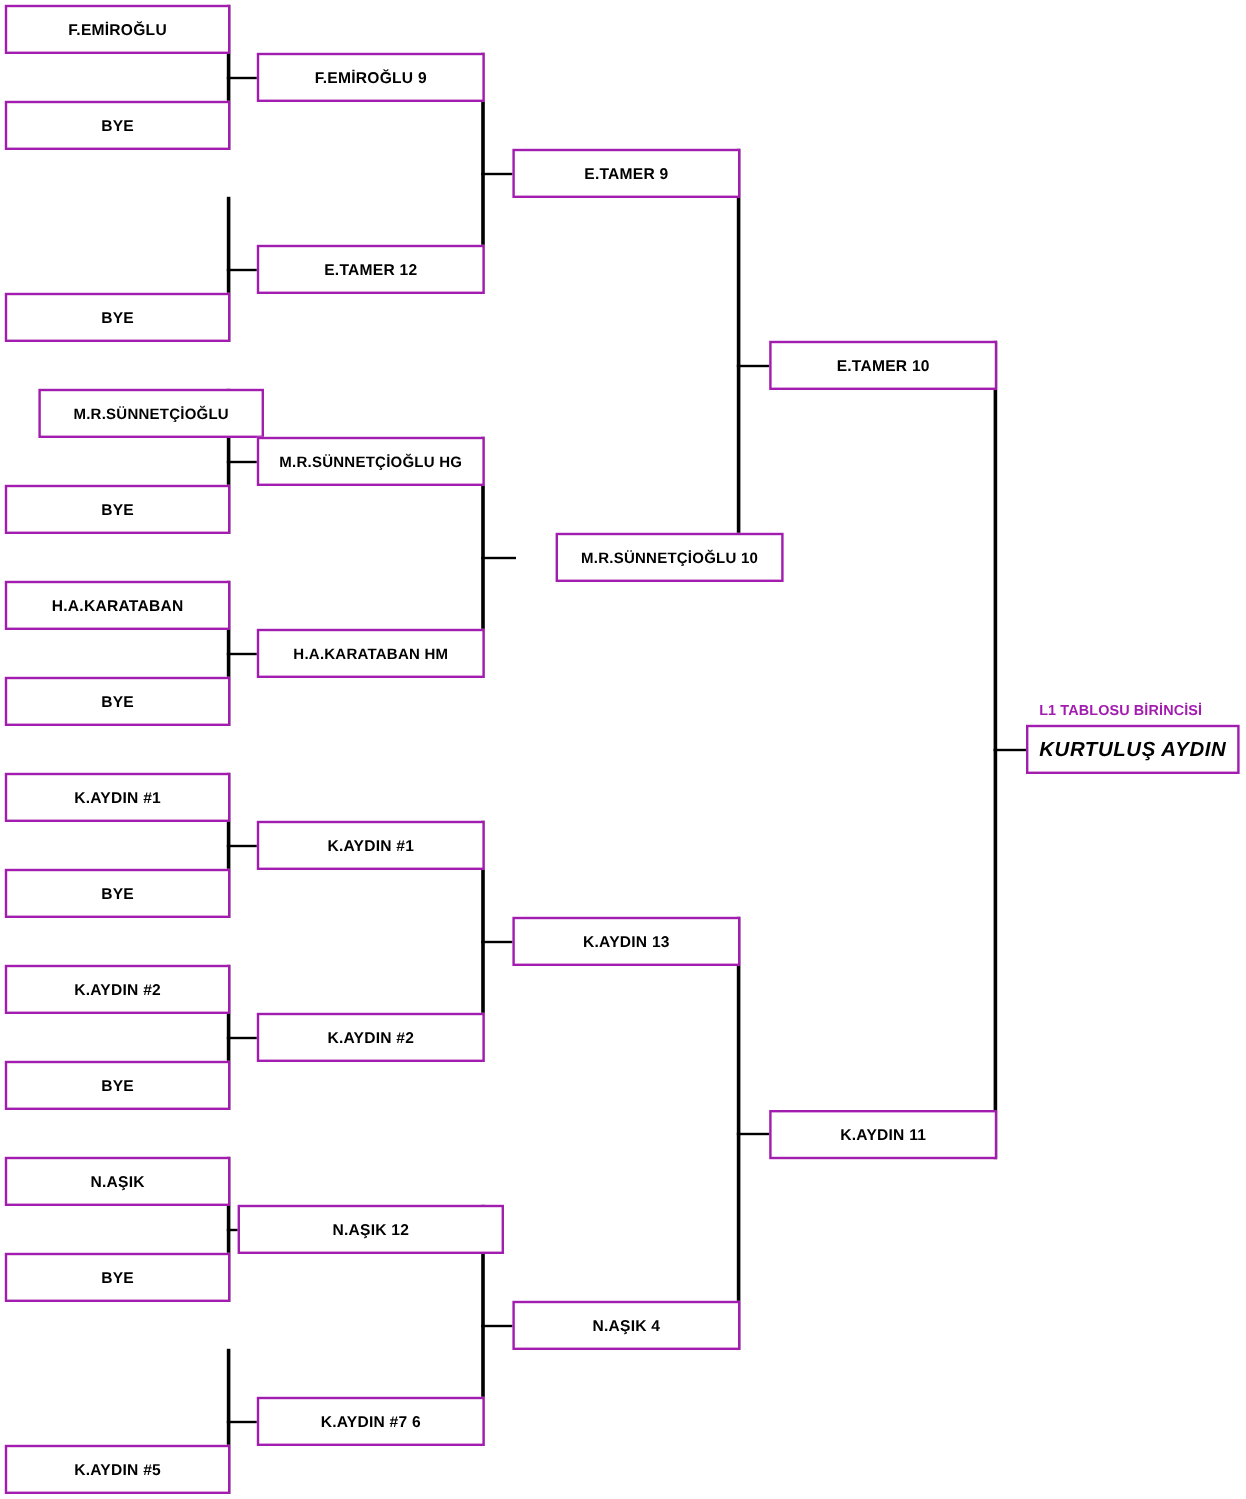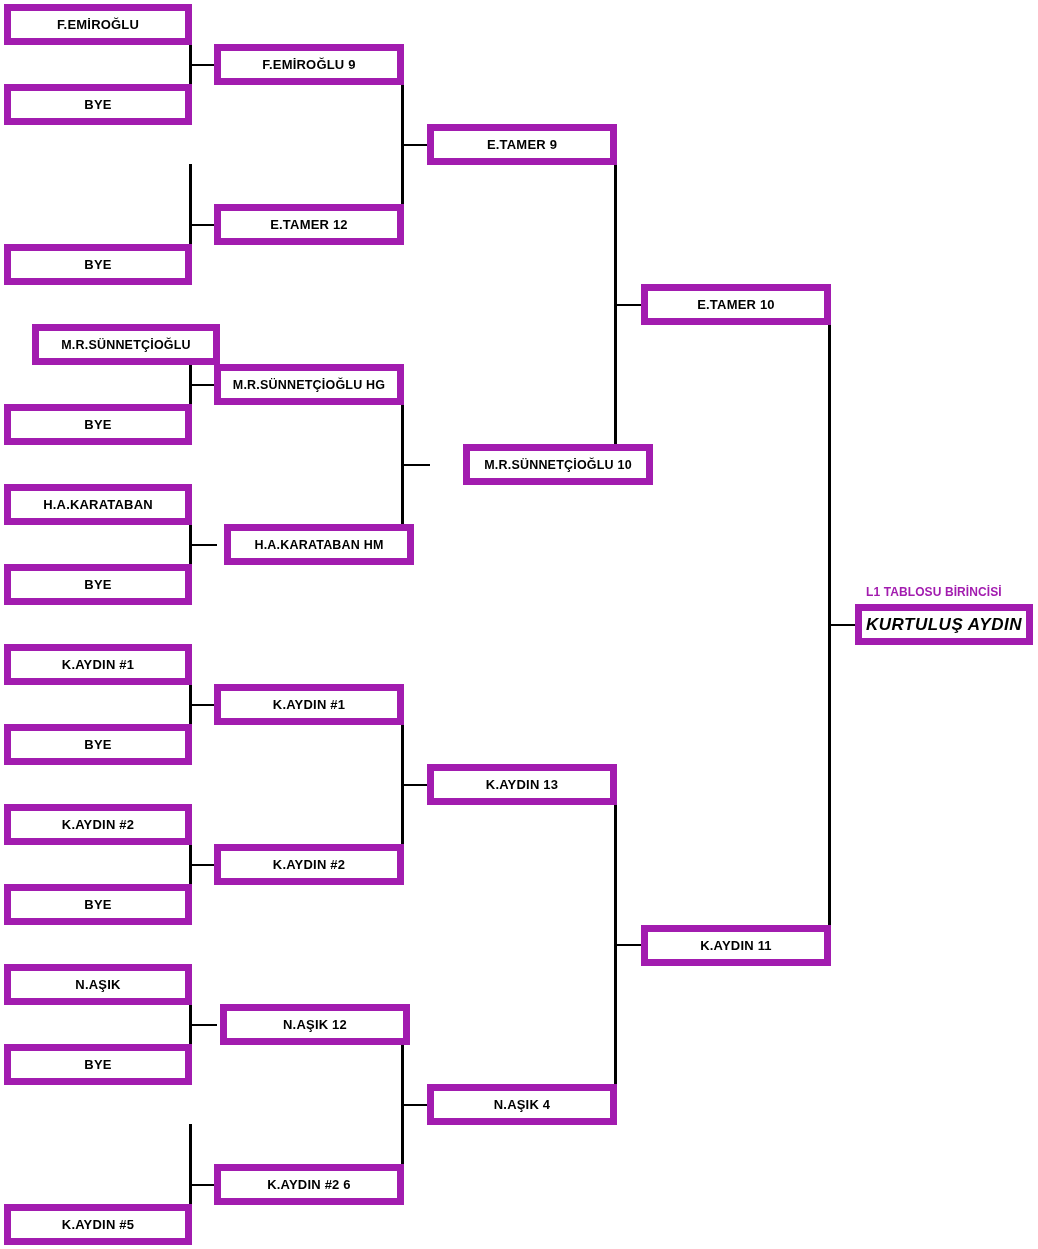--- a/index.html
+++ b/index.html
@@ -13,21 +13,21 @@
   #bracket {
     position: relative;
     width: 1038px;
     height: 1249px;
     background: #ffffff;
     overflow: hidden;
   }
   .box {
     position: absolute;
     box-sizing: border-box;
-    border: 7px solid #a21caf;
+    border: 2px solid #a21caf;
     background: #ffffff;
     display: flex;
     align-items: center;
     justify-content: center;
     font-size: 13px;
     font-weight: bold;
     color: #000000;
     letter-spacing: 0.2px;
     white-space: nowrap;
     z-index: 2;
@@ -95,25 +95,25 @@
   <div class="vline" style="left:189px; top:804px;  height:121px;"></div>
   <div class="hline" style="left:189px; top:864px;  width:28px;"></div>
   <div class="vline" style="left:189px; top:964px;  height:121px;"></div>
   <div class="hline" style="left:189px; top:1024px; width:28px;"></div>
   <div class="vline" style="left:189px; top:1124px; height:121px;"></div>
   <div class="hline" style="left:189px; top:1184px; width:28px;"></div>
 
   <div class="box" style="left:214px; top:44px;   width:190px; height:41px;">F.EMİROĞLU  9</div>
   <div class="box" style="left:214px; top:204px;  width:190px; height:41px;">E.TAMER  12</div>
   <div class="box small" style="left:214px; top:364px;  width:190px; height:41px;">M.R.SÜNNETÇİOĞLU  HG</div>
-  <div class="box small" style="left:214px; top:524px;  width:190px; height:41px;margin-left:10px;">H.A.KARATABAN  HM</div>
+  <div class="box small" style="left:214px; top:524px;  width:190px; height:41px;">H.A.KARATABAN  HM</div>
   <div class="box" style="left:214px; top:684px;  width:190px; height:41px;">K.AYDIN #1</div>
   <div class="box" style="left:214px; top:844px;  width:190px; height:41px;">K.AYDIN #2</div>
-  <div class="box" style="left:220px; top:1004px; width:190px; height:41px;">N.AŞIK  12</div>
-  <div class="box" style="left:214px; top:1164px; width:190px; height:41px;">K.AYDIN #2  6</div>
+  <div class="box" style="left:198px; top:1004px; width:222px; height:41px;">N.AŞIK  12</div>
+  <div class="box" style="left:214px; top:1164px; width:190px; height:41px;">K.AYDIN #7  6</div>
 
   <div class="vline" style="left:401px; top:44px;   height:201px;"></div>
   <div class="hline" style="left:401px; top:144px;  width:29px;"></div>
   <div class="vline" style="left:401px; top:364px;  height:201px;"></div>
   <div class="hline" style="left:401px; top:464px;  width:29px;"></div>
   <div class="vline" style="left:401px; top:684px;  height:201px;"></div>
   <div class="hline" style="left:401px; top:784px;  width:29px;"></div>
   <div class="vline" style="left:401px; top:1004px; height:201px;"></div>
   <div class="hline" style="left:401px; top:1104px; width:29px;"></div>
 

